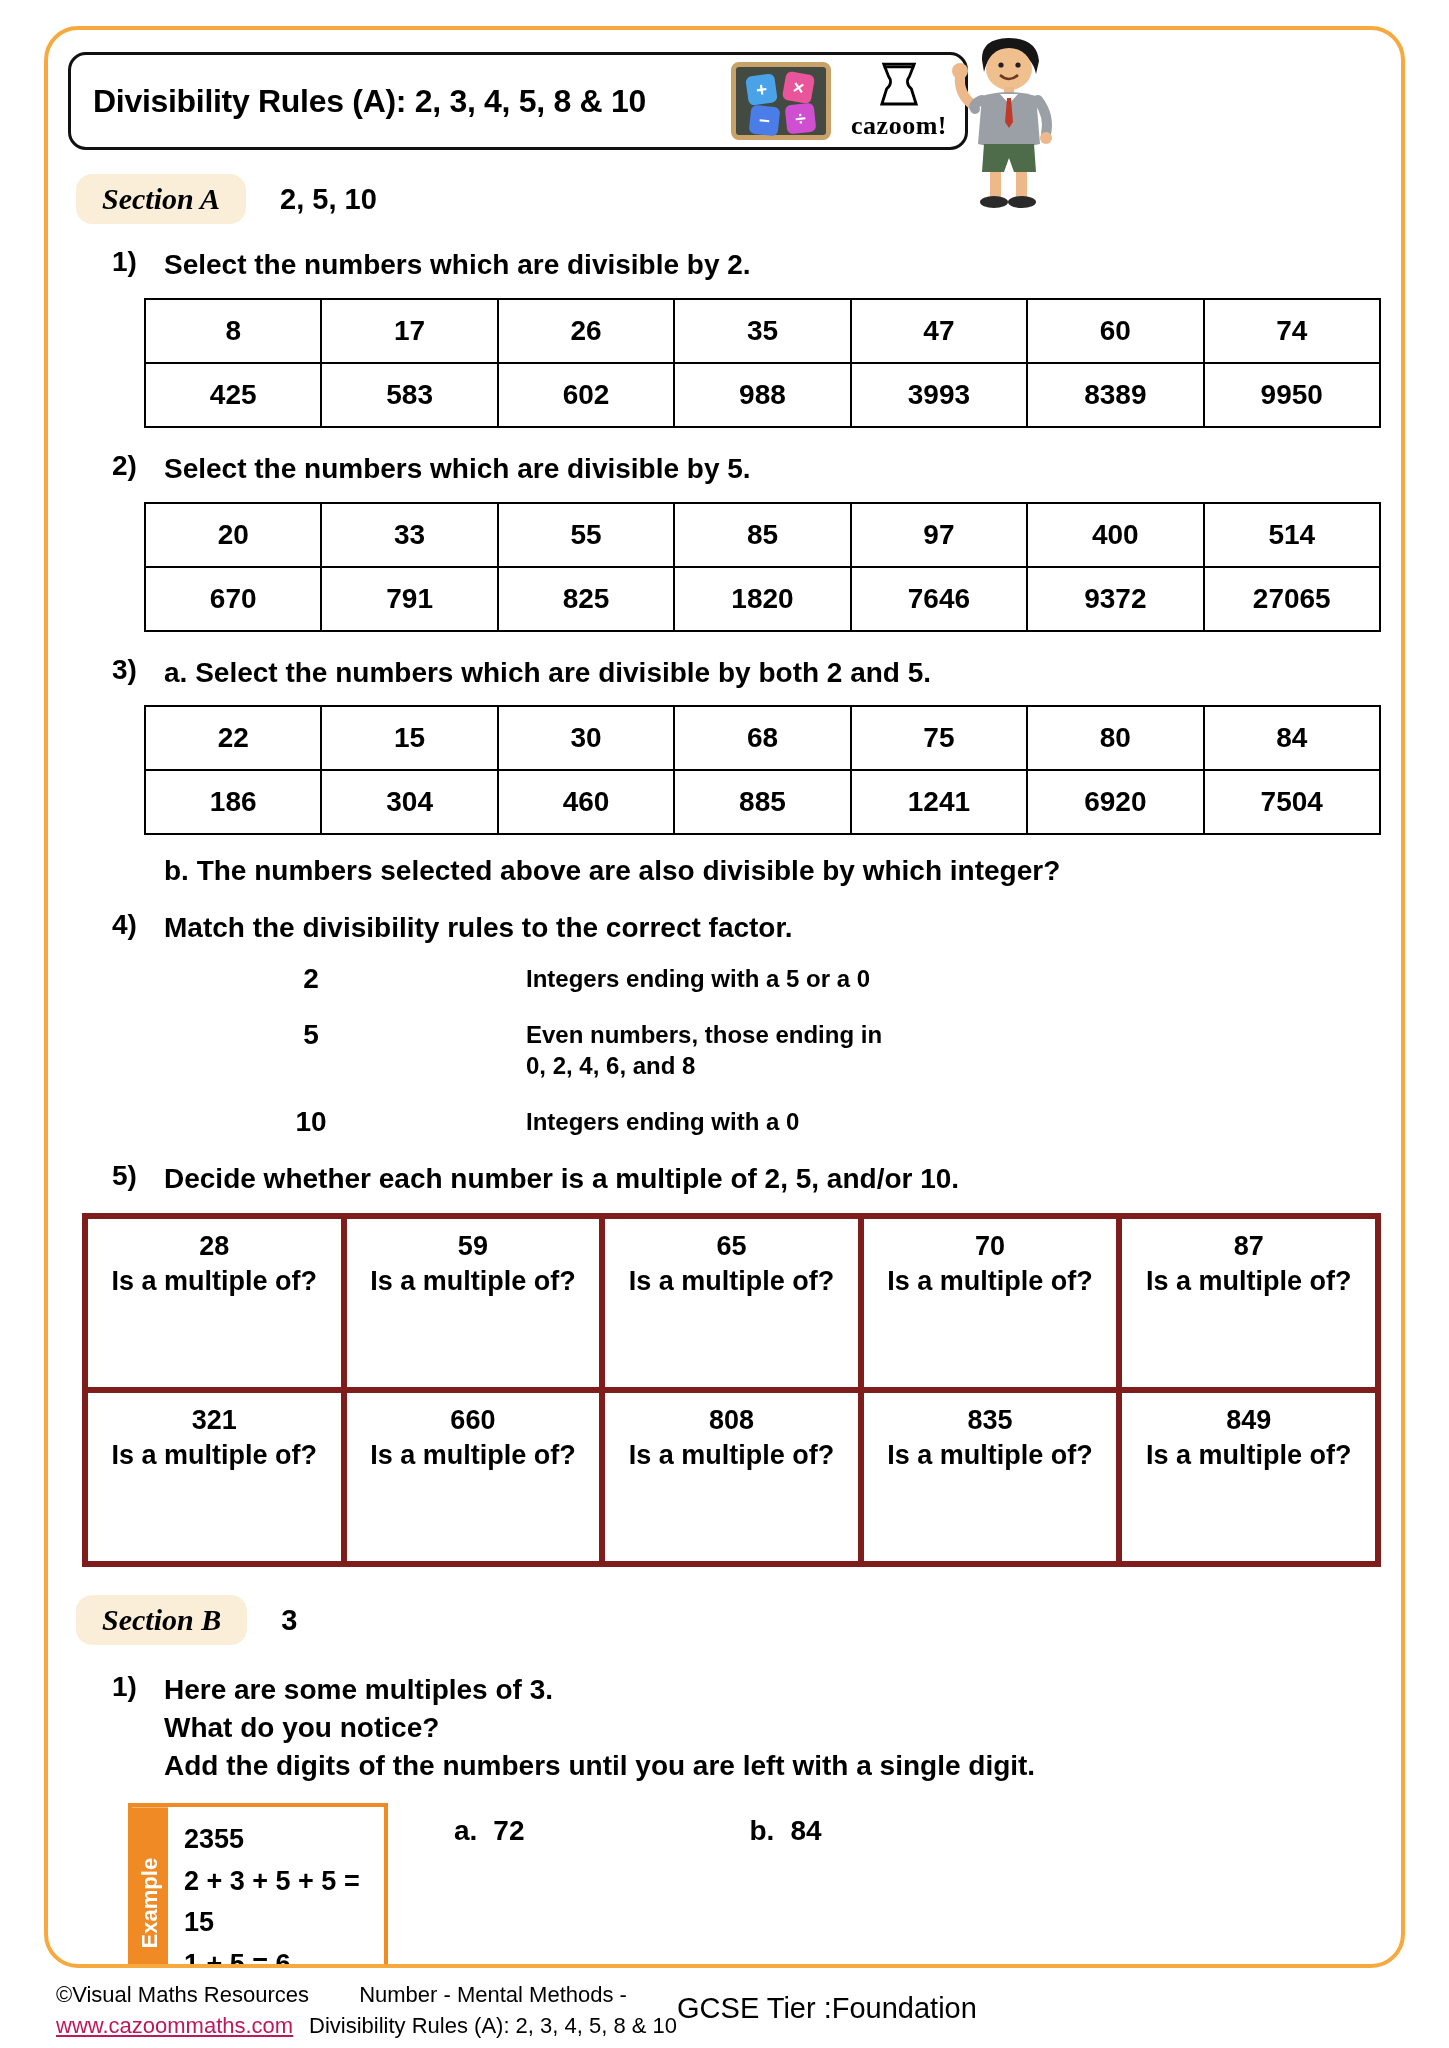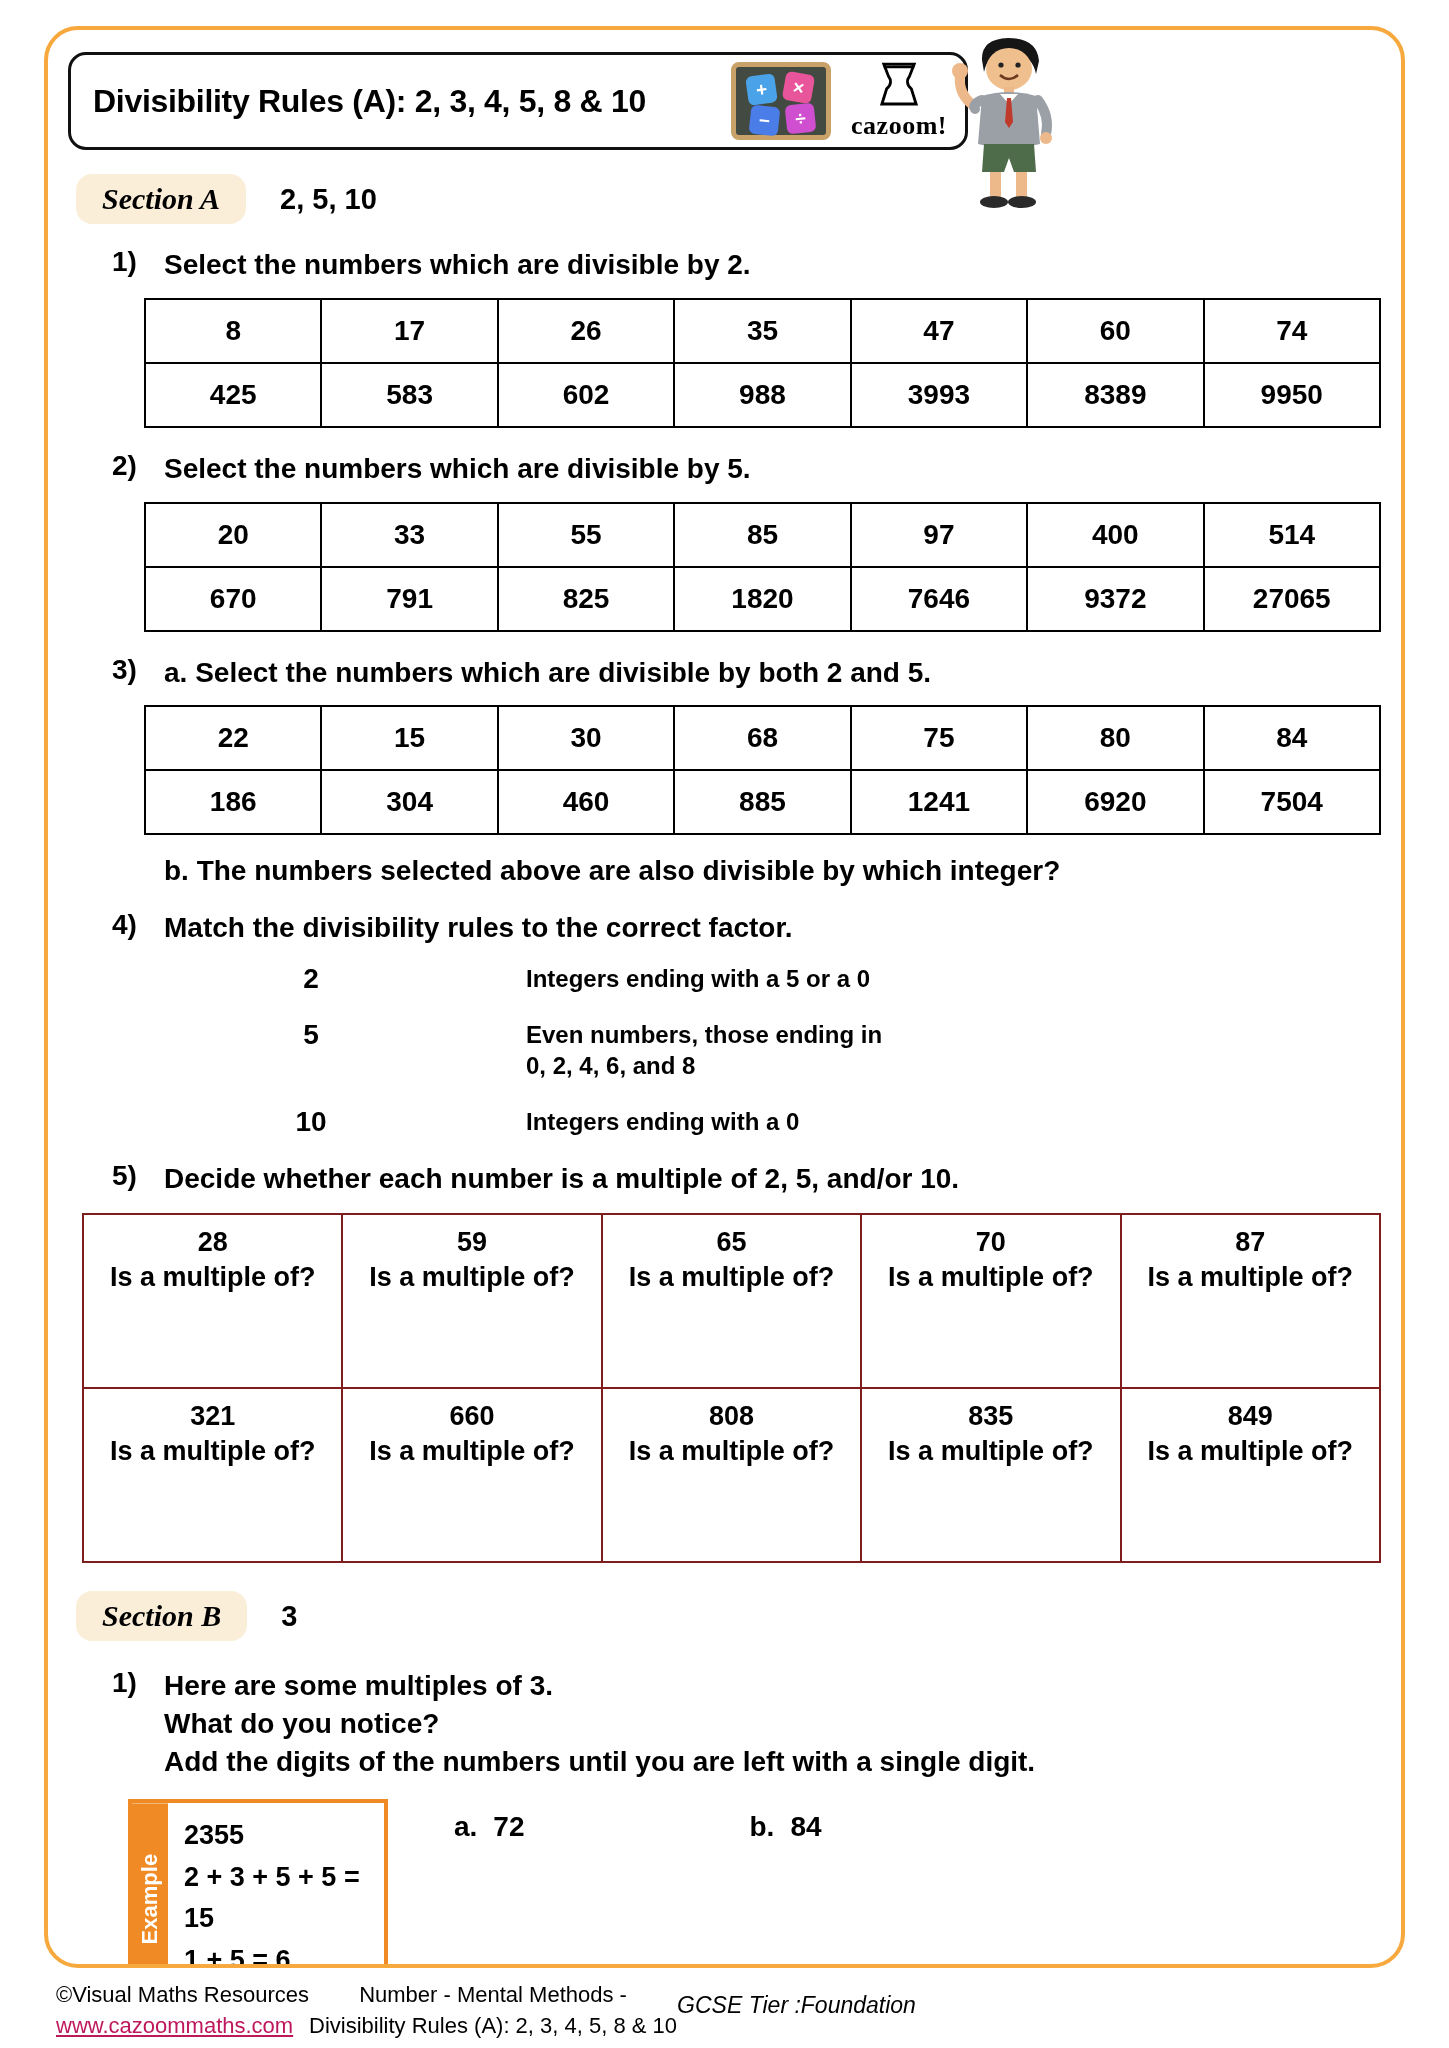--- a/index.html
+++ b/index.html
@@ -43,41 +43,41 @@
     font-weight:bold; font-size:28px; }
   .sub-line { margin:20px 0 0 96px; font-weight:bold; font-size:28px; }
 
   
   .match { display:grid; grid-template-columns:150px auto; row-gap:24px; margin:16px 0 0 168px; }
   .factor { font-weight:bold; font-size:28px; text-align:center; align-self:start; }
   .rule { font-weight:bold; font-size:24px; margin-left:140px; line-height:1.3; align-self:start; }
 
   
   .mult-table { border-collapse:collapse; margin:16px 0 0 14px; }
-  .mult-table td { border:2px solid #7f1d1d; width:190px; height:174px; text-align:center;
+  .mult-table td { border:6px solid #7f1d1d; width:190px; height:174px; text-align:center;
     vertical-align:top; padding-top:10px; font-weight:bold; font-size:27px; line-height:1.3; }
 
   
   .b-text { font-weight:bold; font-size:28px; line-height:1.35; }
   .example-row { display:flex; align-items:flex-start; margin:18px 0 0 60px; }
   .example-box { display:flex; border:4px solid #F08A24; width:260px; min-height:148px; }
   .example-strip { background:#F08A24; color:#fff; writing-mode:vertical-rl; transform:rotate(180deg);
     font-weight:bold; font-size:22px; padding:8px 5px; display:flex; align-items:center; justify-content:center; }
   .example-content { padding:12px 16px; font-weight:bold; font-size:27px; line-height:1.55; }
   .ab-item { display:flex; gap:16px; font-weight:bold; font-size:28px; margin-top:12px; }
   .ab-a { margin-left:66px; }
   .ab-b { margin-left:225px; }
 
   
   .footer { height:72px; padding:4px 52px 0 56px; display:flex; 
     align-items:flex-start; font-size:22px; }
   .footer-left { line-height:1.4; }
   .footer-url { color:#be185d; text-decoration:underline; cursor:pointer; }
   .footer-center { text-align:center; line-height:1.4; }
-  .footer-right { margin-top:12px; font-size:23px;font-style:italic; }
+  .footer-right { margin-top:12px; font-size:29px; }
 </style>
 </head>
 <body>
 
 <div class="page">
   <div class="frame">
 
     <div class="header-row">
       <div class="title-box">
         <div class="title-text">Divisibility Rules (A): 2, 3, 4, 5, 8 &amp; 10</div>

